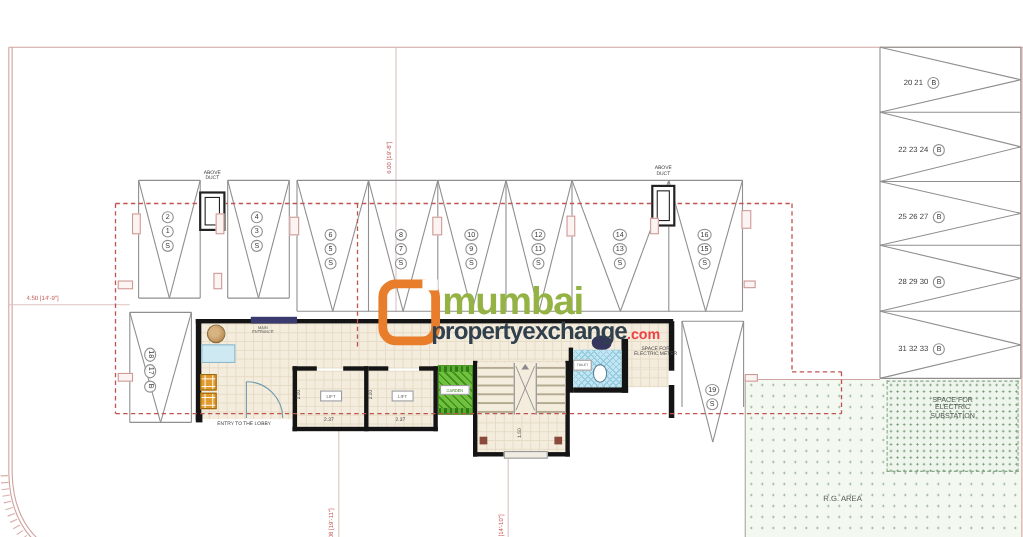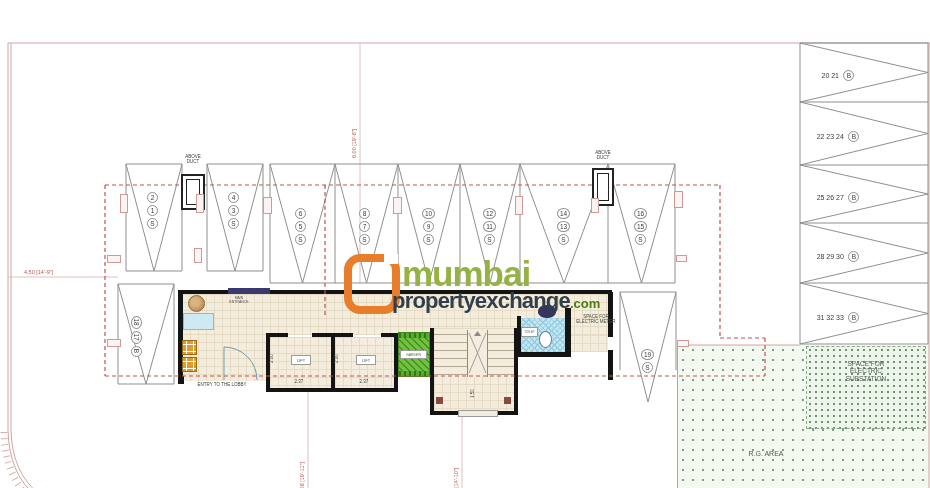--- a/index.html
+++ b/index.html
@@ -42,21 +42,21 @@
     background:repeating-linear-gradient(90deg,#2f7a14 0 2px,#58aa30 2px 5px);}
   .greenstrip:before{top:0;} .greenstrip:after{bottom:0;}
   .toiletfloor{background-color:#c3e5f1;
     background-image:repeating-linear-gradient(45deg,#96cde0 0 1px,transparent 1px 4px),
                      repeating-linear-gradient(-45deg,#96cde0 0 1px,transparent 1px 4px);}
   .treads{background-image:repeating-linear-gradient(to bottom,transparent 0 4px,#b4aa92 4px 5px);}
   .boxlabel{border:1px solid #9a9a9a;background:#fff;display:flex;align-items:center;
             justify-content:center;color:#555;}
   .logo-word1{font-size:35px;font-weight:bold;color:#95b345;letter-spacing:-1px;line-height:1;}
   .logo-word2{font-size:22px;font-weight:600;color:#31404d;letter-spacing:-0.8px;line-height:1;}
-  .logo-suffix{font-size:13px;font-weight:bold;color:#4d7c0f;letter-spacing:0;}
+  .logo-suffix{font-size:13px;font-weight:bold;color:#ef4444;letter-spacing:0;}
 </style>
 </head>
 <body>
 
 <div id="canvas">
 
   <div class="abs rgfill" style="left:677px;top:305px;width:252px;height:174px;"></div>
   <div class="abs subfill" style="left:806px;top:306px;width:120px;height:83px;"></div>
 
   <svg class="layer" id="linework">

